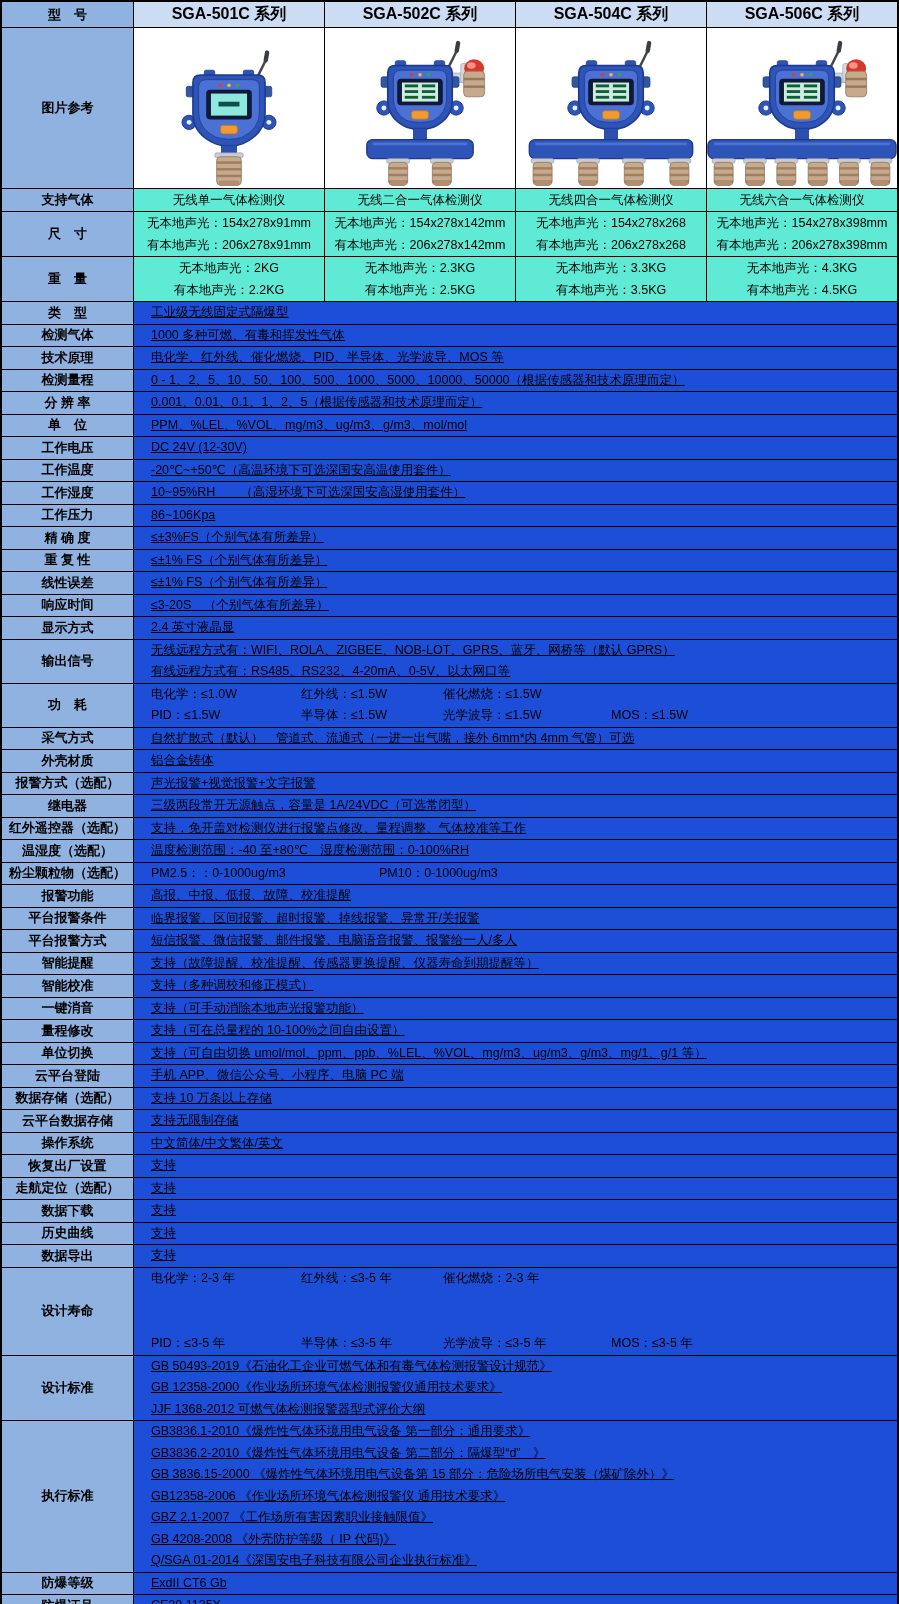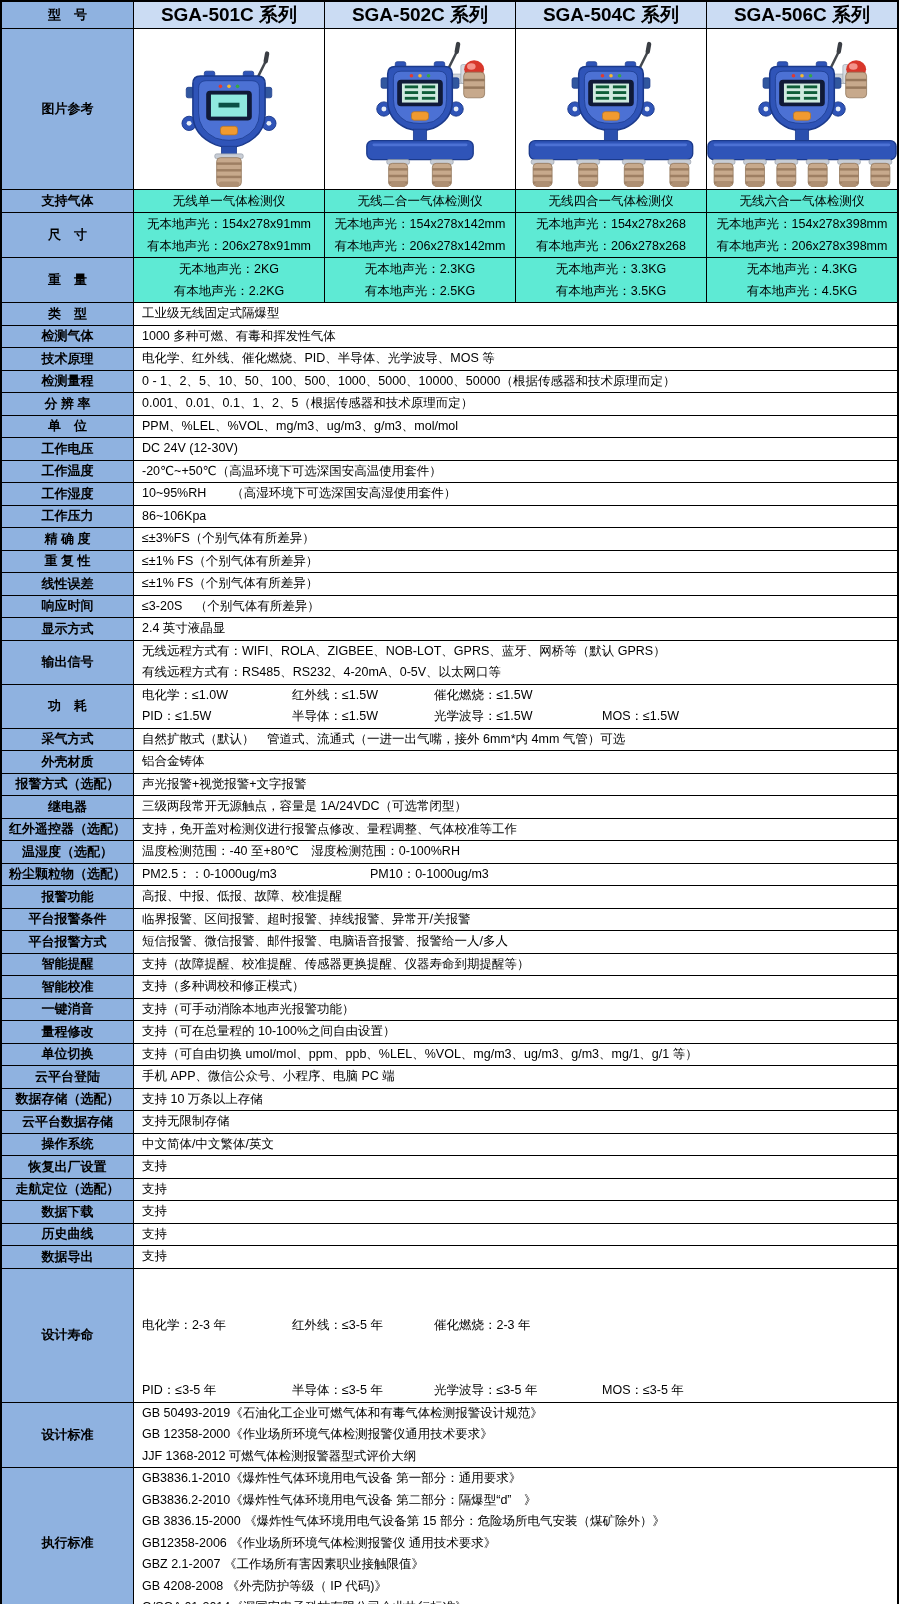--- a/index.html
+++ b/index.html
@@ -7,28 +7,28 @@
   #sheet{width:899px;margin:0;border:2px solid #000;box-sizing:border-box;background:#C6D5EF;}
   .trow{display:grid;grid-template-columns:131px repeat(4,1fr);border-top:1px solid #000;}
   .trow:first-child{border-top:none;}
   .trow.spec{grid-template-columns:131px 1fr;}
   .cell{border-left:1px solid #000;box-sizing:border-box;overflow:hidden;}
   .cell:first-child{border-left:none;}
   .cell.label{background:#8FB2E0;display:flex;align-items:center;justify-content:center;
     font-weight:bold;font-size:13px;text-align:center;padding:1px 2px;line-height:16px;}
   .trow.header .cell{min-height:25px;}
   .cell.head{background:#CBDCF3;display:flex;align-items:center;justify-content:center;
-    font-weight:bold;font-size:19px;}
+    font-weight:bold;font-size:16px;}
   .trow.images .cell{min-height:160px;}
   .cell.imgcell{background:#ffffff;display:flex;align-items:flex-end;justify-content:center;}
   .cell.colv{background:#5eead4;display:flex;flex-direction:column;justify-content:center;
     text-align:center;font-size:12.5px;min-height:22px;}
   .cell.colv .line{line-height:22px;white-space:nowrap;}
-  .cell.value{background:#ffffff;display:flex;flex-direction:column;justify-content:center;
-    font-size:12.5px;padding:0 0 0 8px;min-height:21px;}
+  .cell.value{background:#1d4ed8;display:flex;flex-direction:column;justify-content:center;
+    font-size:12.5px;padding:0 0 0 17px;min-height:21px;text-decoration:underline;}
   .cell.value .line{line-height:21.5px;white-space:pre-wrap;}
   .seg{display:inline-block;white-space:nowrap;}
   svg{display:block;}
 </style>
 </head>
 <body>
 
 <div id="sheet">
     <div class="trow header">
       <div class="cell label">型　号</div>
@@ -546,21 +546,21 @@
     </div>
     <div class="trow spec">
       <div class="cell label">数据导出</div>
       <div class="cell value">
         <div class="line">支持</div>
       </div>
     </div>
     <div class="trow spec">
       <div class="cell label">设计寿命</div>
       <div class="cell value">
-        <div class="line"><span class="seg" style="width: 150px; margin-top: 46px;">电化学：2-3 年</span><span class="seg" style="width: 142px;">红外线：≤3-5 年</span><span class="seg" style="width: 168px;">催化燃烧：2-3 年</span></div>
+        <div class="line"><span class="seg" style="width: 150px;">电化学：2-3 年</span><span class="seg" style="width: 142px;">红外线：≤3-5 年</span><span class="seg" style="width: 168px;">催化燃烧：2-3 年</span></div>
         <div class="line"><span class="seg" style="width: 150px;">PID：≤3-5 年</span><span class="seg" style="width: 142px; margin-top: 44px;">半导体：≤3-5 年</span><span class="seg" style="width: 168px;">光学波导：≤3-5 年</span><span class="seg">MOS：≤3-5 年</span></div>
       </div>
     </div>
     <div class="trow spec">
       <div class="cell label">设计标准</div>
       <div class="cell value">
         <div class="line">GB 50493-2019《石油化工企业可燃气体和有毒气体检测报警设计规范》</div>
         <div class="line">GB 12358-2000《作业场所环境气体检测报警仪通用技术要求》</div>
         <div class="line">JJF 1368-2012 可燃气体检测报警器型式评价大纲</div>
       </div>

